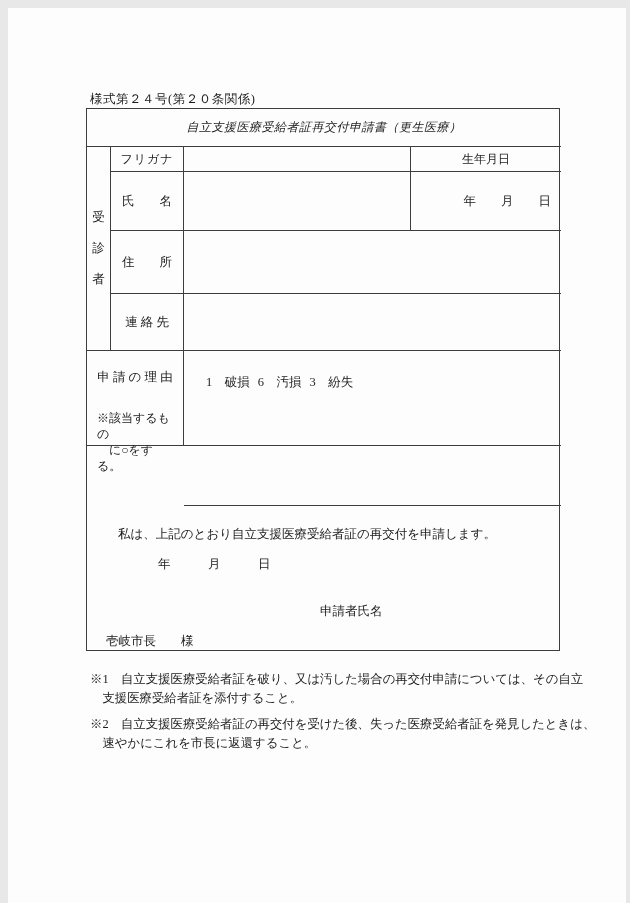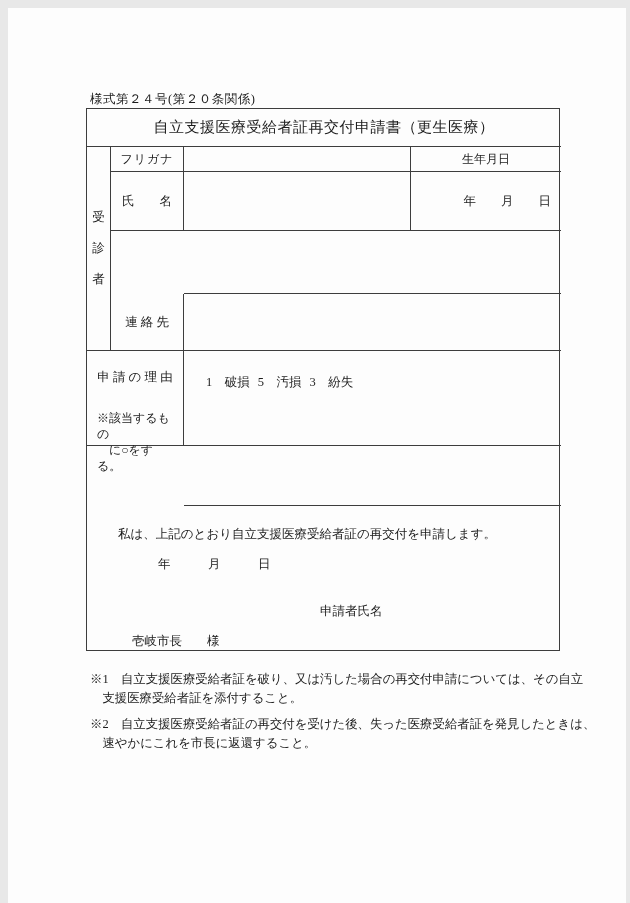--- a/index.html
+++ b/index.html
@@ -34,21 +34,21 @@
     box-sizing: border-box;
     display: flex;
     align-items: center;
   }
   .bb { border-bottom: 1px solid #3d3d3d; }
   .br { border-right: 1px solid #3d3d3d; }
   .center { justify-content: center; }
   .pre { white-space: pre; }
   .preline { white-space: pre-line; }
 
-  .title-cell { left: 0; top: 0; width: 474px; height: 38px; font-size: 15px; letter-spacing: 0.5px; }
+  .title-cell { left: 0; top: 0; width: 474px; height: 38px; font-size: 12px; letter-spacing: 0.5px; font-style: italic; }
   .recv-cell { left: 0; top: 38px; width: 24px; height: 204px; text-align: center; line-height: 31px; }
   .fur-label { left: 24px; top: 38px; width: 73px; height: 25px; font-size: 12px; letter-spacing: 1px; }
   .fur-value { left: 97px; top: 38px; width: 227px; height: 25px; }
   .birth-head { left: 324px; top: 38px; width: 150px; height: 25px; font-size: 12px; }
   .name-label { left: 24px; top: 63px; width: 73px; height: 59px; }
   .name-value { left: 97px; top: 63px; width: 227px; height: 59px; }
   .birth-value { left: 324px; top: 63px; width: 150px; height: 59px; justify-content: flex-end; padding-right: 10px; }
   .addr-label { left: 24px; top: 122px; width: 73px; height: 63px; }
   .addr-value { left: 97px; top: 122px; width: 377px; height: 63px; }
   .contact-label { left: 24px; top: 185px; width: 73px; height: 57px; }
@@ -57,21 +57,21 @@
   .reason-label .rl-title { letter-spacing: 0; }
   .reason-label .rl-note { margin-top: 16px; font-size: 12px; line-height: 16px; align-self: flex-start; padding-left: 6px; }
   .reason-value { left: 97px; top: 242px; width: 377px; height: 95px; flex-direction: row; align-items: flex-start; justify-content: flex-start; padding: 14px 0 0 18px; }
   .reason-value .opt { line-height: 27px; }
   .remarks-label { left: 0; top: 337px; width: 97px; height: 60px; }
   .remarks-value { left: 97px; top: 337px; width: 377px; height: 60px; }
   .decl-cell { left: 0; top: 397px; width: 474px; height: 146px; display: block; }
   .decl-statement { position: absolute; left: 27px; top: 16px; }
   .decl-date { position: absolute; left: 67px; top: 46px; }
   .decl-applicant { position: absolute; left: 229px; top: 93px; }
-  .decl-addressee { position: absolute; left: 41px; top: 123px; }
+  .decl-addressee { position: absolute; left: 15px; top: 123px; }
 
   .footnotes {
     position: absolute;
     left: 74px;
     top: 654px;
     width: 520px;
     font-size: 12.4px;
     line-height: 18.7px;
   }
   .note { white-space: pre; }
@@ -92,33 +92,34 @@
 者</div>
 
     <div class="c br bb center fur-label">フリガナ</div>
     <div class="c br bb fur-value"></div>
     <div class="c bb center birth-head">生年月日</div>
 
     <div class="c br bb center name-label">氏　　名</div>
     <div class="c br bb name-value"></div>
     <div class="c bb pre birth-value">年　　月　　日</div>
 
+    <div class="c br bb center addr-label">住　　所</div>
     <div class="c bb addr-value"></div>
 
     <div class="c br bb center contact-label">連 絡 先</div>
     <div class="c bb contact-value"></div>
 
     <div class="c br bb reason-label">
       <span class="rl-title">申 請 の 理 由</span>
       <span class="rl-note preline">※該当するもの
 　に○をする。</span>
     </div>
     <div class="c bb reason-value">
       <span class="opt">1　破損</span>
-      <span class="opt">5　汚損</span>
+      <span class="opt">6　汚損</span>
       <span class="opt">3　紛失</span>
     </div>
 
     <div class="c bb remarks-value"></div>
 
     <div class="c decl-cell">
       <div class="decl-statement">私は、上記のとおり自立支援医療受給者証の再交付を申請します。</div>
       <div class="decl-date pre">年　　　月　　　日</div>
       <div class="decl-applicant">申請者氏名</div>
       <div class="decl-addressee pre">壱岐市長　　様</div>

